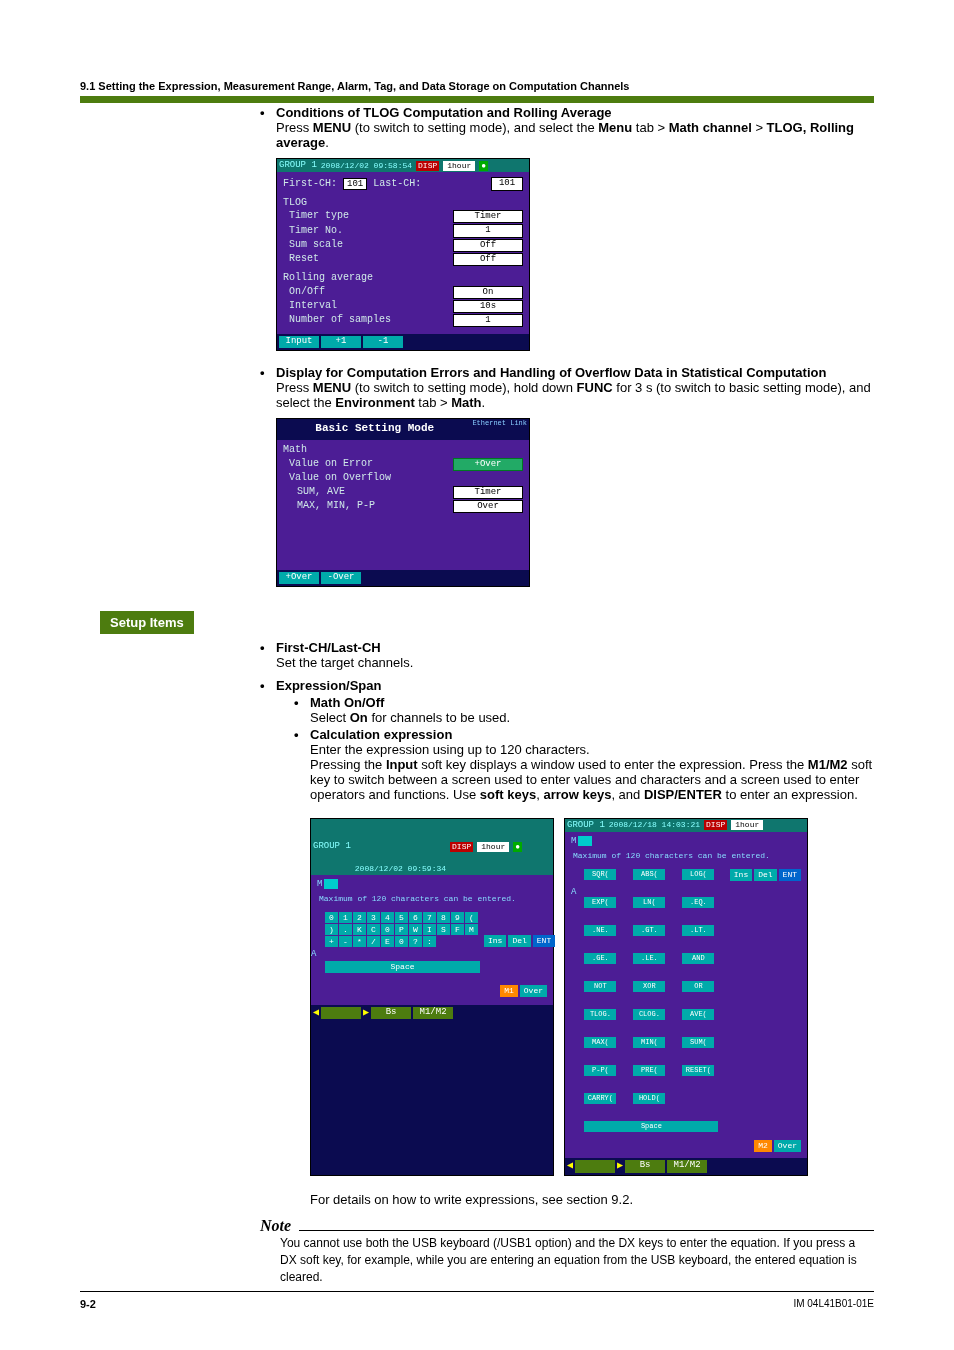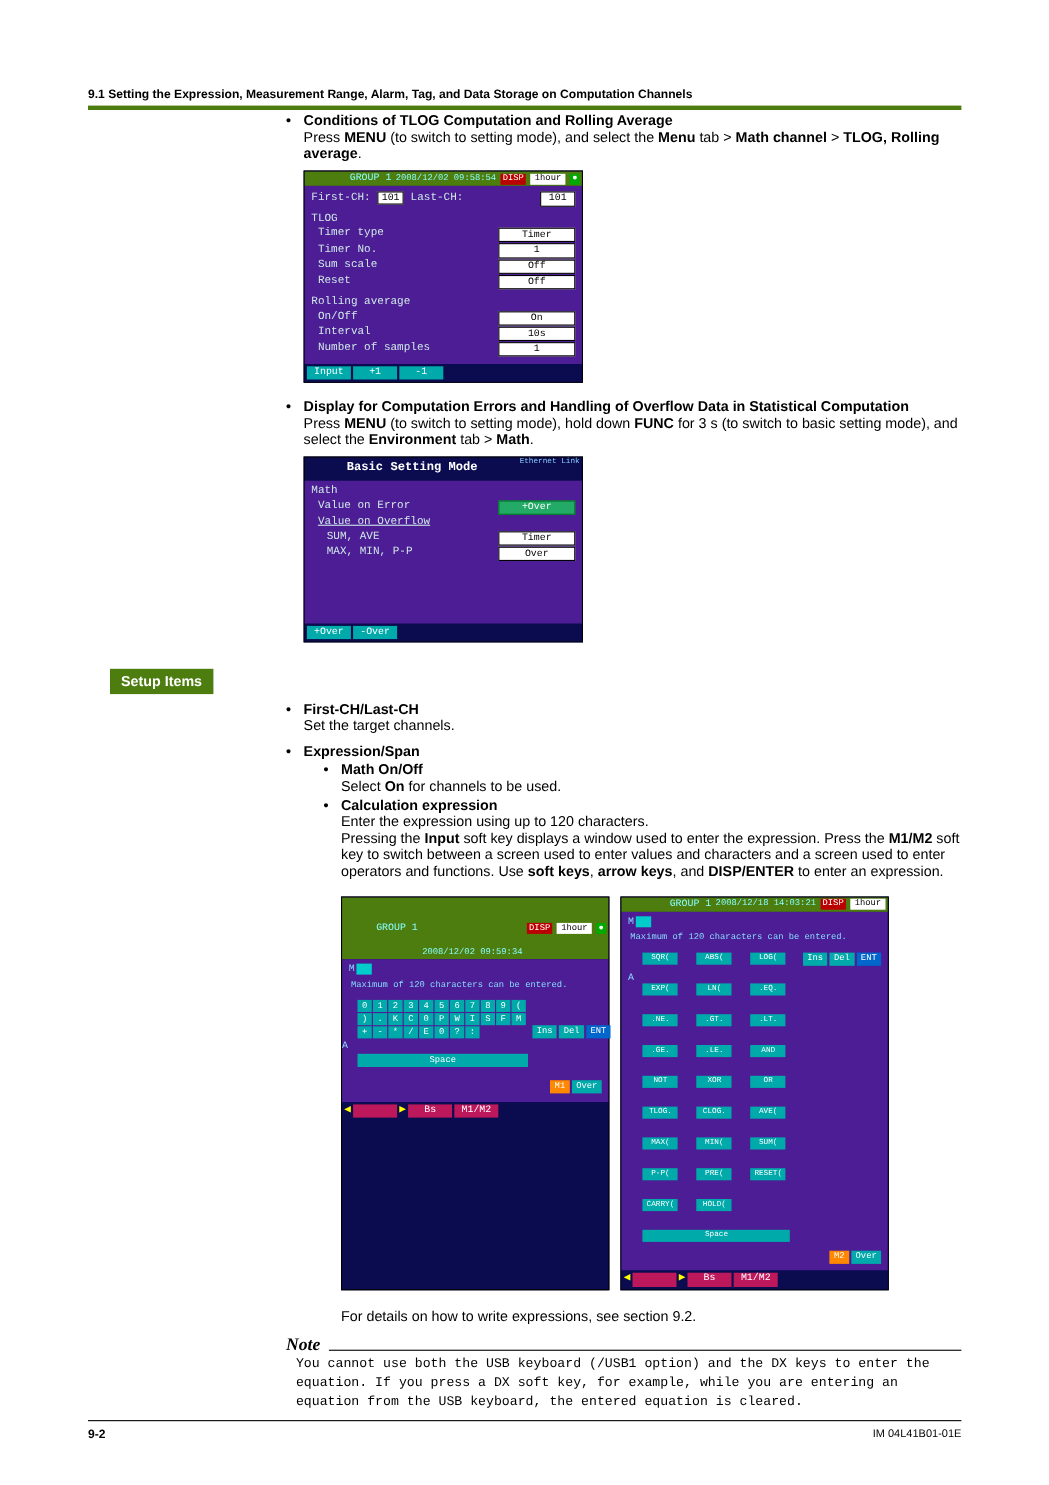--- a/index.html
+++ b/index.html
@@ -15,21 +15,21 @@
     min-height: 1350px;
     margin: 0 auto;
     padding: 80px 80px 20px 80px;
     box-sizing: border-box;
     position: relative;
   }
   .page-header {
     font-size: 11px;
     font-weight: bold;
     color: #000;
-    border-bottom: 4px solid #4d7c0f;
+    border-bottom: 7px solid #4d7c0f;
     padding-bottom: 4px;
   }
   .content-col {
     margin-left: 180px;
   }
   .bullet-row {
     display: flex;
     gap: 8px;
     margin-top: 2px;
   }
@@ -58,24 +58,23 @@
     font-family: "Times New Roman", serif;
     font-size: 16px;
     margin-right: 8px;
   }
   .note-rule {
     flex:1;
     border-bottom:1px solid #000;
     height:10px;
   }
   .note-body {
-    margin-left: 9px;
+    margin-left: 20px;
     font-size: 12px;
     line-height: 1.45;
-    font-family: Liberation Mono, monospace;
   }
   .footer {
     position: absolute;
     bottom: 40px;
     left: 80px;
     right: 80px;
     display: flex;
     justify-content: space-between;
     font-size: 10px;
     border-top:1px solid #000;
@@ -93,34 +92,33 @@
     line-height: 1.25;
     margin: 8px 0 12px 0;
   }
   .dev-tlog { width: 252px; }
   .dev-basic { width: 252px; }
   .dev-exprL, .dev-exprR { width: 242px; }
   .expr-row { display:flex; gap:10px; margin:8px 0 4px 0; }
 
   .dev-title {
     display:flex; align-items:center; gap:4px;
-    background:#4d7c0f; color:#8ff; padding:1px 2px;
+    background:#0f766e; color:#8ff; padding:1px 2px;
     font-size:9px;
-    justify-content:flex-end;
   }
   .badge { background:#b00; color:#fff; font-size:8px; padding:0 2px;}
   .badge-g { background:#0a0; color:#fff; font-size:8px; padding:0 2px;}
   .pill-w { background:#fff; color:#000; padding:0 4px; font-size:8px;}
   .dev-body { background:#4c1d95; padding:4px 6px 6px 6px; }
   .field-row { display:flex; justify-content:space-between; align-items:center; margin:1px 0;}
   .field-box { background:#fff; color:#000; text-align:center; min-width:60px; padding:0 4px; font-size:9px; border:1px solid #000;}
   .mini-box { background:#fff; color:#000; text-align:center; min-width:24px; padding:0 3px; font-size:9px; border:1px solid #000;}
   .dev-foot { background:#0b0b50; padding:2px; display:flex; gap:2px;}
   .softkey { background:#0aa; color:#fff; padding:0 5px; font-size:9px; min-width:30px; text-align:center;}
-  .softkey-d { background:#be185d; color:#fff; padding:0 5px; font-size:9px; min-width:30px; text-align:center;}
+  .softkey-d { background:#4d7c0f; color:#fff; padding:0 5px; font-size:9px; min-width:30px; text-align:center;}
   .dev-header-centered {
     text-align:center; color:#fff; font-weight:bold; font-size:11px; padding:3px 0 5px 0;
   }
   .eth-tag { float:right; font-size:7px; color:#8cf; margin-right:2px;}
   .kbd-grid { display:flex; flex-wrap:wrap; gap:1px; width:155px; margin:4px auto 2px 8px;}
   .kbd-grid .k { width:13px; height:11px; background:#0aa; color:#fff; font-size:8px; text-align:center; line-height:11px;}
   .key-col { display:flex; flex-direction:row; gap:2px;}
   .key-btn { background:#0aa; color:#fff; font-size:8px; padding:1px 4px; text-align:center;}
   .key-space { background:#0aa; color:#fff; font-size:8px; text-align:center; width:155px; margin:1px 0 2px 8px; padding:1px 0;}
   .func-grid { display:flex; flex-wrap:wrap; gap:17px; margin:4px 2px 2px 6px;}
@@ -214,21 +212,21 @@
           <div style="position:relative;">
             <span class="eth-tag">Ethernet Link</span>
             <div class="dev-header-centered">Basic Setting Mode</div>
           </div>
           <div class="dev-body" style="min-height:120px;">
             <div>Math</div>
             <div class="field-row">
                 <span style="padding-left:6px;">Value on Error</span>
                 <span class="field-box" style="background:#2a6;color:#fff;border:1px solid #072;">+Over</span>
               </div>
-            <div style="padding-left:6px;text-decoration:underline;">Value on Overflow</div>
+            <div style="padding-left:6px;">Value on Overflow</div>
             <div class="field-row">
                 <span style="padding-left:14px;">SUM, AVE</span>
                 <span class="field-box">Timer</span>
               </div>
             <div class="field-row">
                 <span style="padding-left:14px;">MAX, MIN, P-P</span>
                 <span class="field-box">Over</span>
               </div>
           </div>
           <div class="dev-foot">

